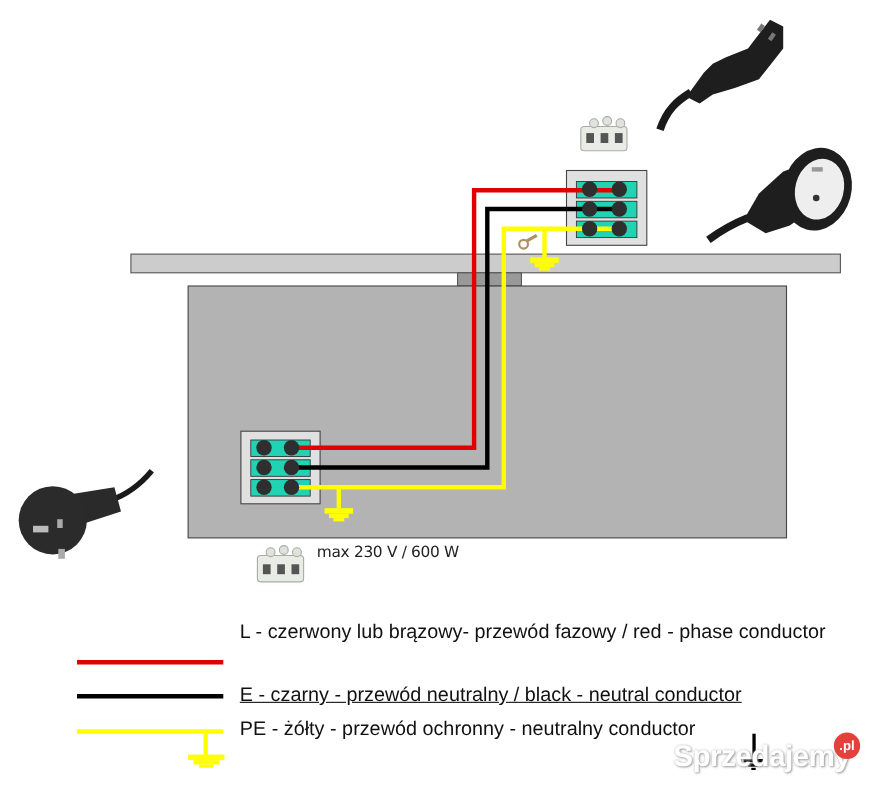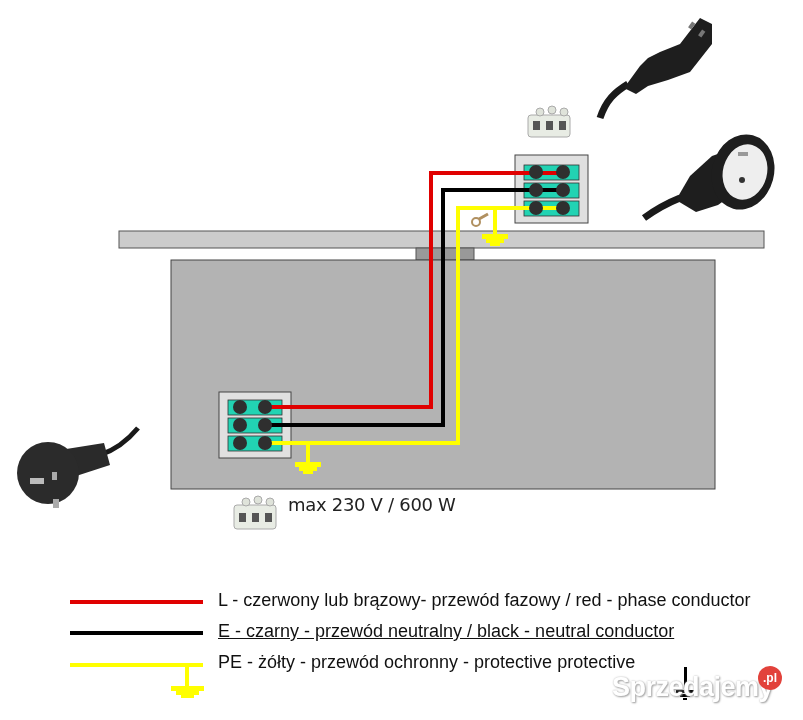--- a/index.html
+++ b/index.html
@@ -1,19 +1,19 @@
 <!DOCTYPE html>
 <html><head>
 <meta charset="utf-8">
 <style>
   html, body { margin: 0; padding: 0; background: #ffffff; }
   body { width: 803px; height: 720px; position: relative; overflow: hidden; font-family: "Liberation Sans", sans-serif; }
   #canvas { position: absolute; left: 0; top: 0; }
   .legend-text { position: absolute; font-size: 18px; color: #111; white-space: nowrap; font-family: "Liberation Sans", sans-serif; }
-  .rating { position: absolute; left: 288px; top: 494px; font-size: 18px; color: #222; font-family: "DejaVu Sans", sans-serif; letter-spacing: -0.3px; }
+  .rating { position: absolute; left: 288px; top: 494px; font-size: 14px; color: #222; font-family: "DejaVu Sans", sans-serif; letter-spacing: -0.3px; }
   .watermark { position: absolute; left: 612px; top: 672px; font-size: 27px; font-weight: bold; color: #ffffff; font-family: "Liberation Sans", sans-serif;
     text-shadow: 0 0 2px #bbb, 1px 1px 2px #999; letter-spacing: -0.5px; }
   .wm-badge { position: absolute; left: 758px; top: 666px; width: 24px; height: 24px; border-radius: 50%; background: #e2423b; color: #fff;
     font-size: 12px; font-weight: bold; text-align: center; line-height: 24px; font-family: "Liberation Sans", sans-serif; }
 </style>
 </head>
 <body>
 
 <svg id="canvas" width="803" height="720" viewBox="0 0 803 720">
 
@@ -135,18 +135,18 @@
   <g fill="#000">
     <rect x="684" y="667" width="3" height="25"></rect>
     <rect x="676" y="690" width="18" height="3"></rect>
     <rect x="680" y="694" width="10" height="3"></rect>
     <rect x="683" y="698" width="4" height="2"></rect>
   </g>
 </svg>
 
 <div class="rating">max 230 V / 600 W</div>
 
-<div class="legend-text" style="left:218px; top:590px;">L - czerwony lub brązowy- przewód fazowy / red - phase conductor</div>
+<div class="legend-text" style="left:218px; top:564px;">L - czerwony lub brązowy- przewód fazowy / red - phase conductor</div>
 <div class="legend-text" style="left:218px; top:621px;text-decoration:underline;">E - czarny - przewód neutralny / black - neutral conductor</div>
-<div class="legend-text" style="left:218px; top:652px;">PE - żółty - przewód ochronny - protective protective</div>
+<div class="legend-text" style="left:218px; top:652px;">PE - żółty - przewód ochronny - neutralny conductor</div>
 
 <div class="watermark">Sprzedajemy</div>
 <div class="wm-badge">.pl</div>
 
 </body></html>

